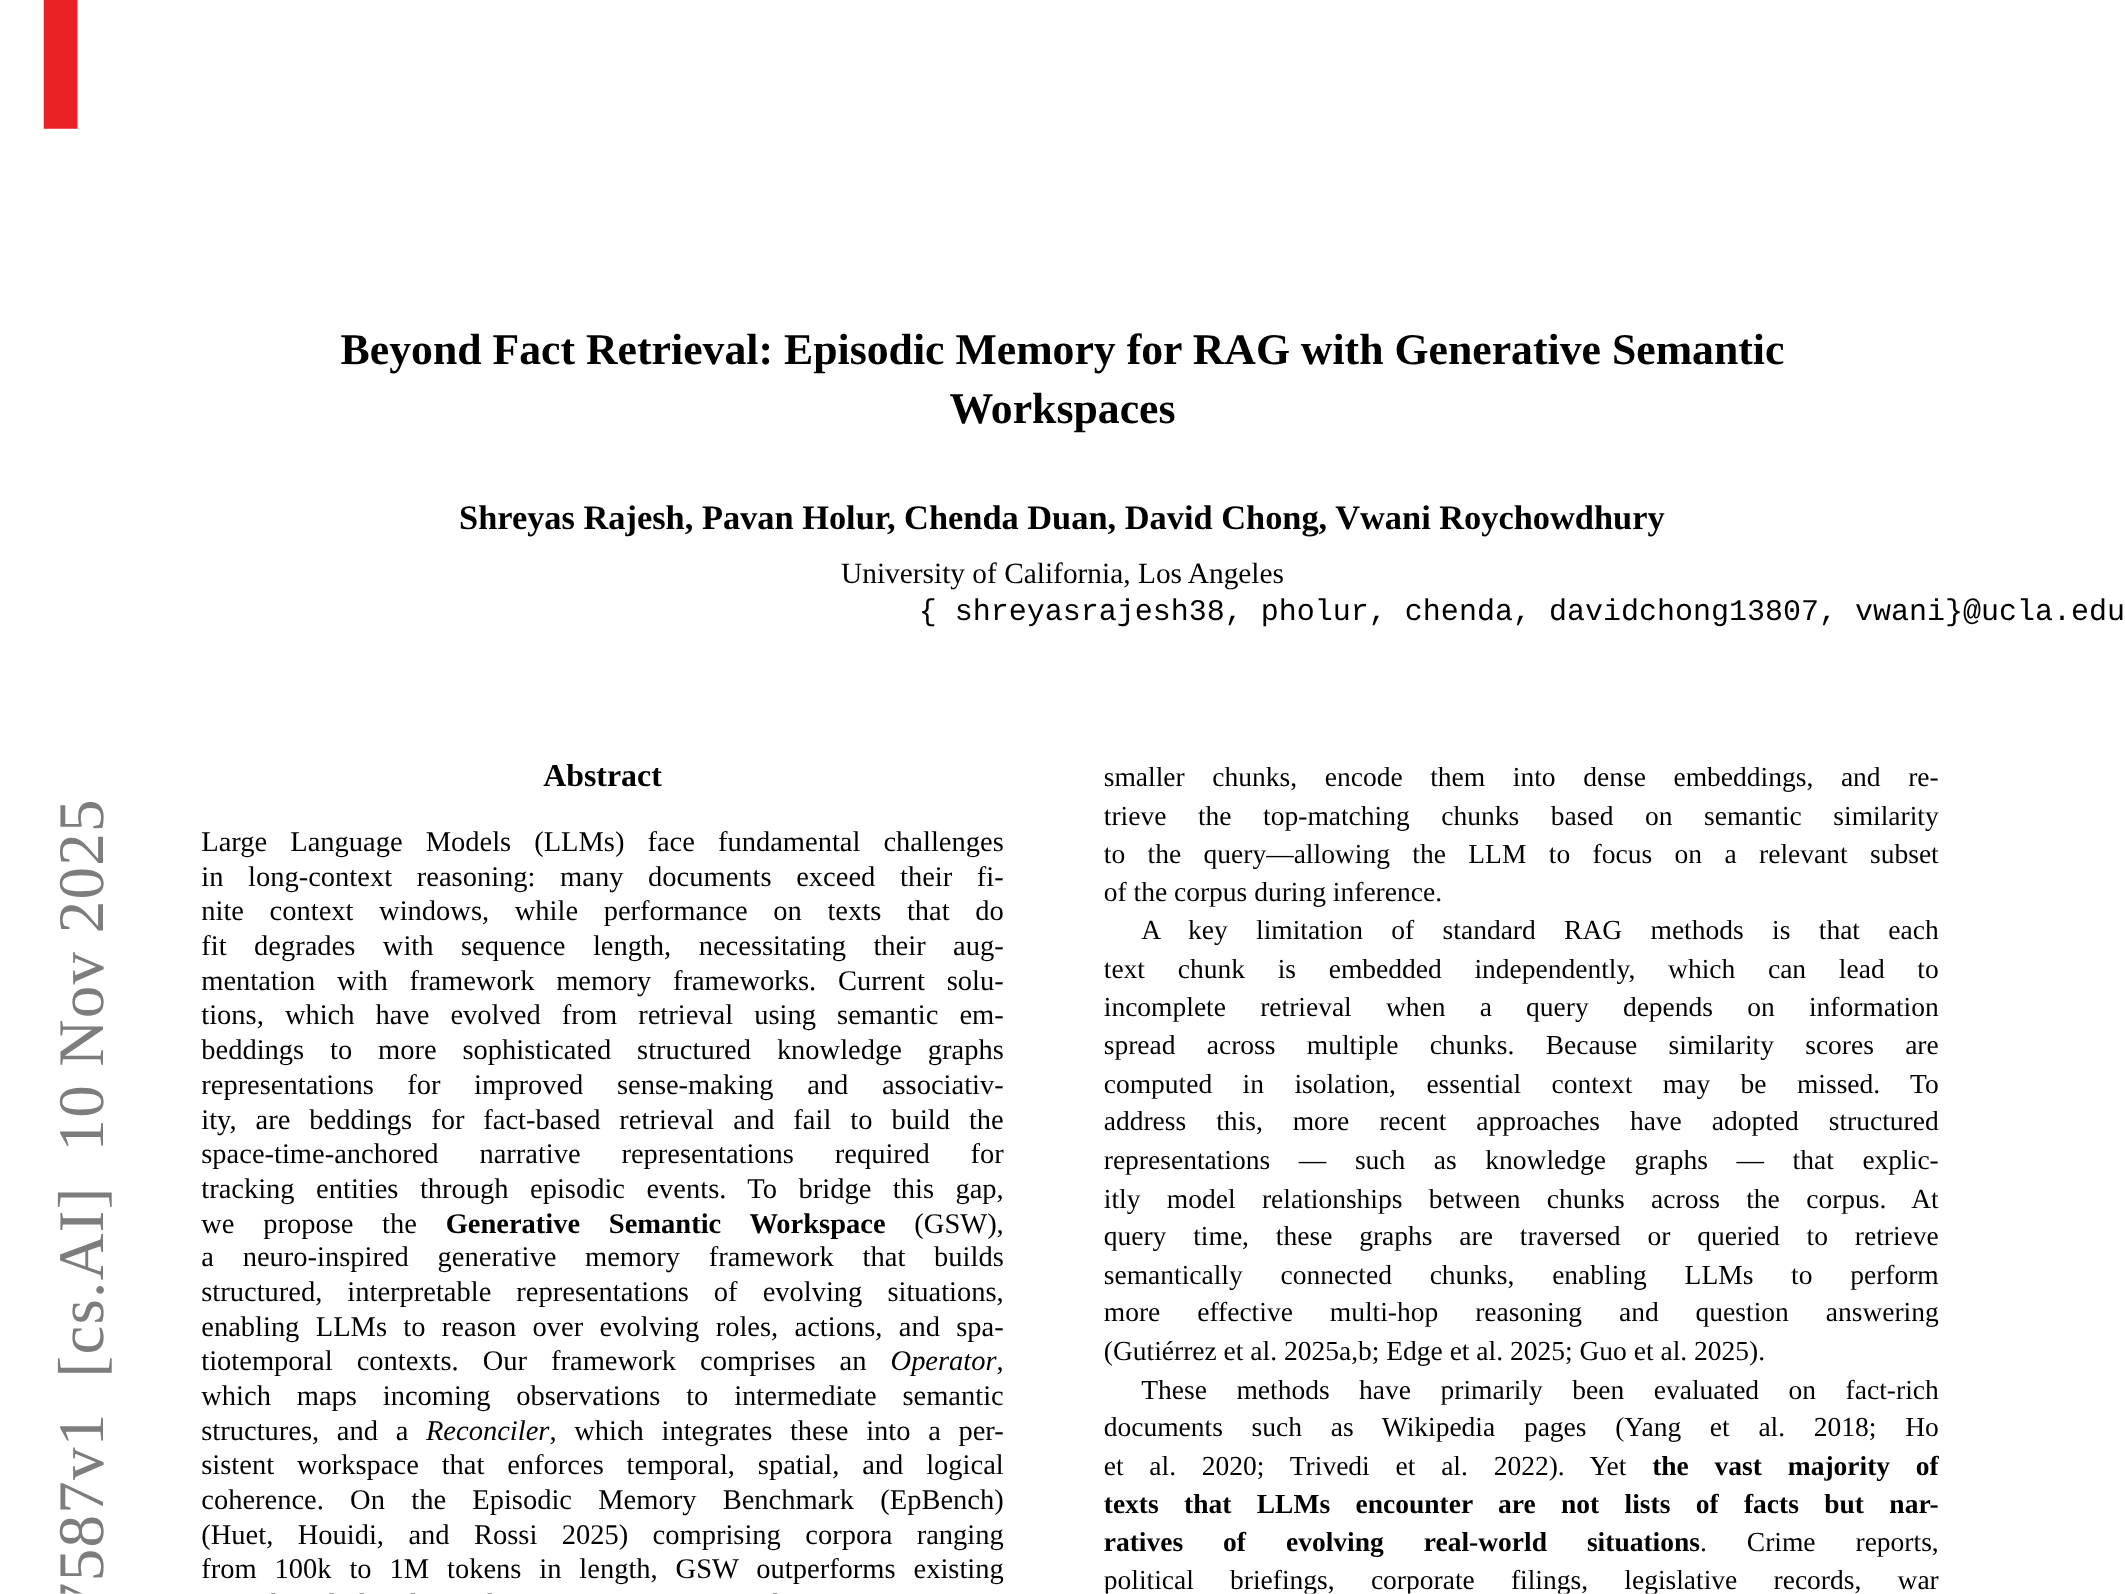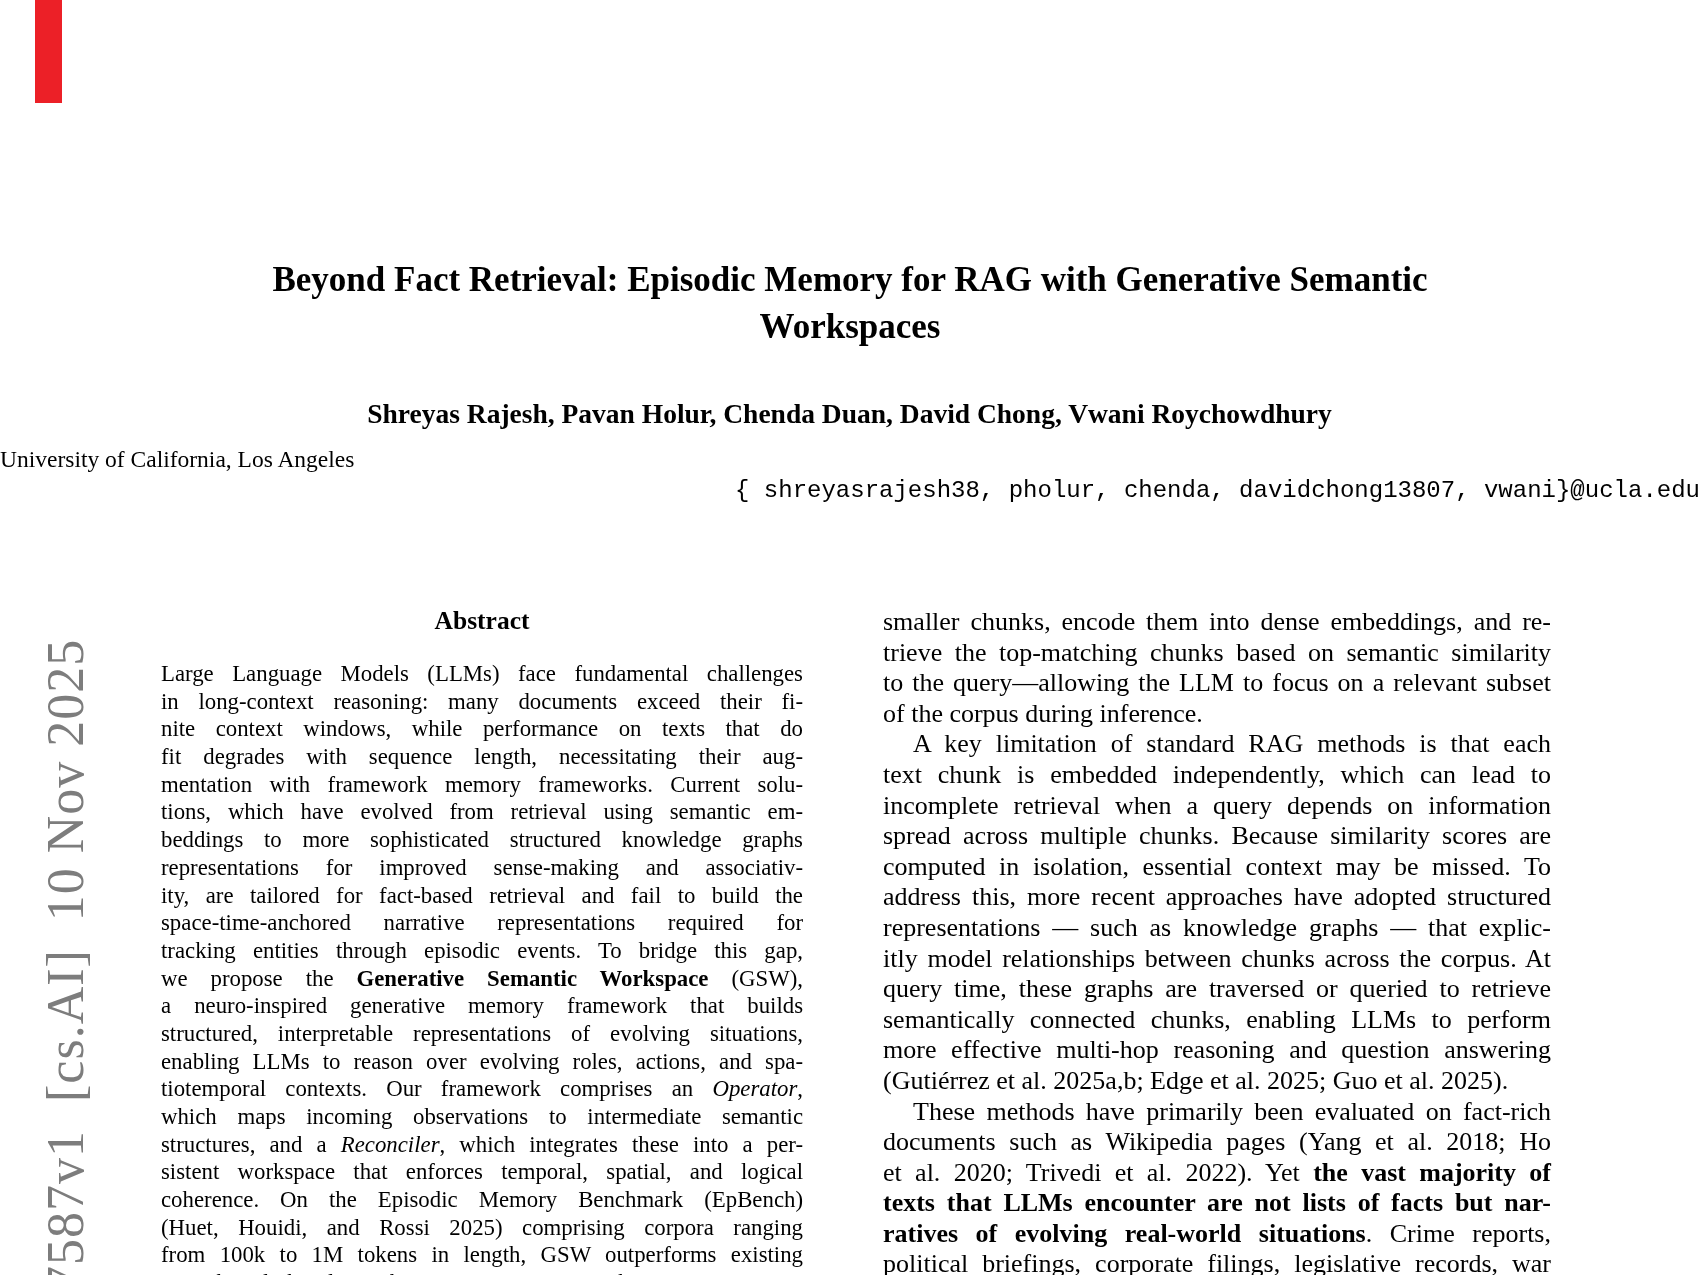--- a/index.html
+++ b/index.html
@@ -37,21 +37,21 @@
   .authors-line{
     position:absolute;
     left:0;top:398px;width:1699px;
     text-align:center;
     font-weight:bold;
     font-size:27.5px;
   }
   .affiliation{
     position:absolute;
     left:0;top:446px;width:1700px;
-    text-align:left;
+    text-align:center;
     font-size:23.5px;
   }
   .email-line{
     position:absolute;
     left:0;top:477px;width:1700px;
     text-align:right;
     font-family:"Liberation Mono", monospace;
     font-size:24px;
     white-space:pre;
   }
@@ -69,21 +69,21 @@
   .col-left .line{
     font-size:22.8px;
     line-height:27.7px;
     height:27.7px;
   }
   .col-right{
     position:absolute;
     left:883px;top:607px;width:668px;
   }
   .col-right .line{
-    font-size:26px;
+    font-size:22px;
     line-height:30.6px;
     height:30.6px;
   }
   .line{
     text-align:justify;
     text-align-last:justify;
     white-space:normal;
   }
   .line.last{ text-align-last:left; }
   .line.indent{ text-indent:30px; }
@@ -114,21 +114,21 @@
     <div class="abstract-heading">Abstract</div>
     <div>
         <div class="line"><span>Large Language Models (LLMs) face fundamental challenges</span></div>
         <div class="line"><span>in long-context reasoning: many documents exceed their fi-</span></div>
         <div class="line"><span>nite context windows, while performance on texts that do</span></div>
         <div class="line"><span>fit degrades with sequence length, necessitating their aug-</span></div>
         <div class="line"><span>mentation with framework memory frameworks. Current solu-</span></div>
         <div class="line"><span>tions, which have evolved from retrieval using semantic em-</span></div>
         <div class="line"><span>beddings to more sophisticated structured knowledge graphs</span></div>
         <div class="line"><span>representations for improved sense-making and associativ-</span></div>
-        <div class="line"><span>ity, are tailored for fact-based retrieval and fail to build the</span></div>
+        <div class="line"><span>ity, are beddings for fact-based retrieval and fail to build the</span></div>
         <div class="line"><span>space-time-anchored narrative representations required for</span></div>
         <div class="line"><span>tracking entities through episodic events. To bridge this gap,</span></div>
         <div class="line"><span>we propose the </span><span class="b">Generative Semantic Workspace</span><span> (GSW),</span></div>
         <div class="line"><span>a neuro-inspired generative memory framework that builds</span></div>
         <div class="line"><span>structured, interpretable representations of evolving situations,</span></div>
         <div class="line"><span>enabling LLMs to reason over evolving roles, actions, and spa-</span></div>
         <div class="line"><span>tiotemporal contexts. Our framework comprises an </span><span class="i">Operator</span><span>,</span></div>
         <div class="line"><span>which maps incoming observations to intermediate semantic</span></div>
         <div class="line"><span>structures, and a </span><span class="i">Reconciler</span><span>, which integrates these into a per-</span></div>
         <div class="line"><span>sistent workspace that enforces temporal, spatial, and logical</span></div>

